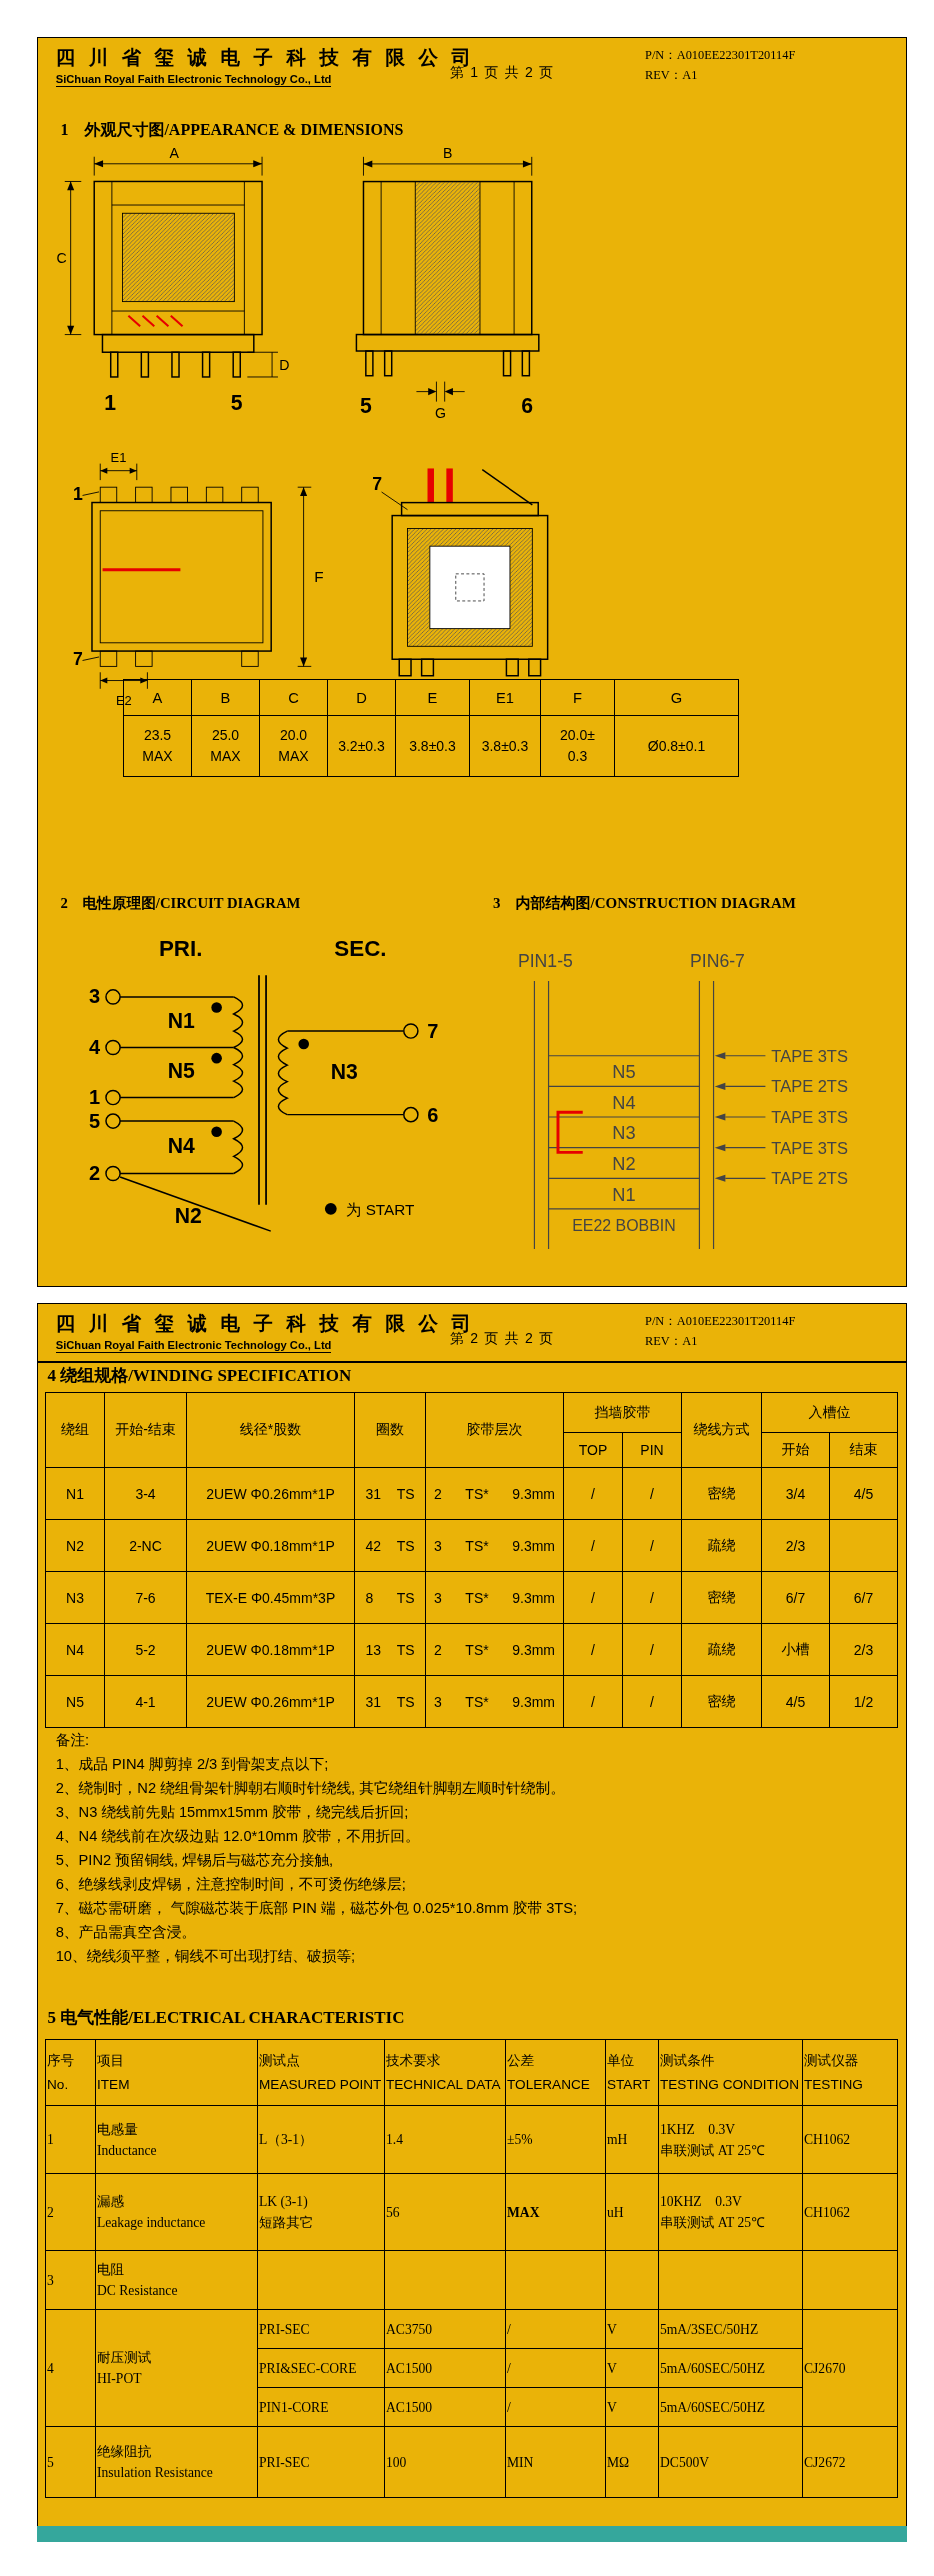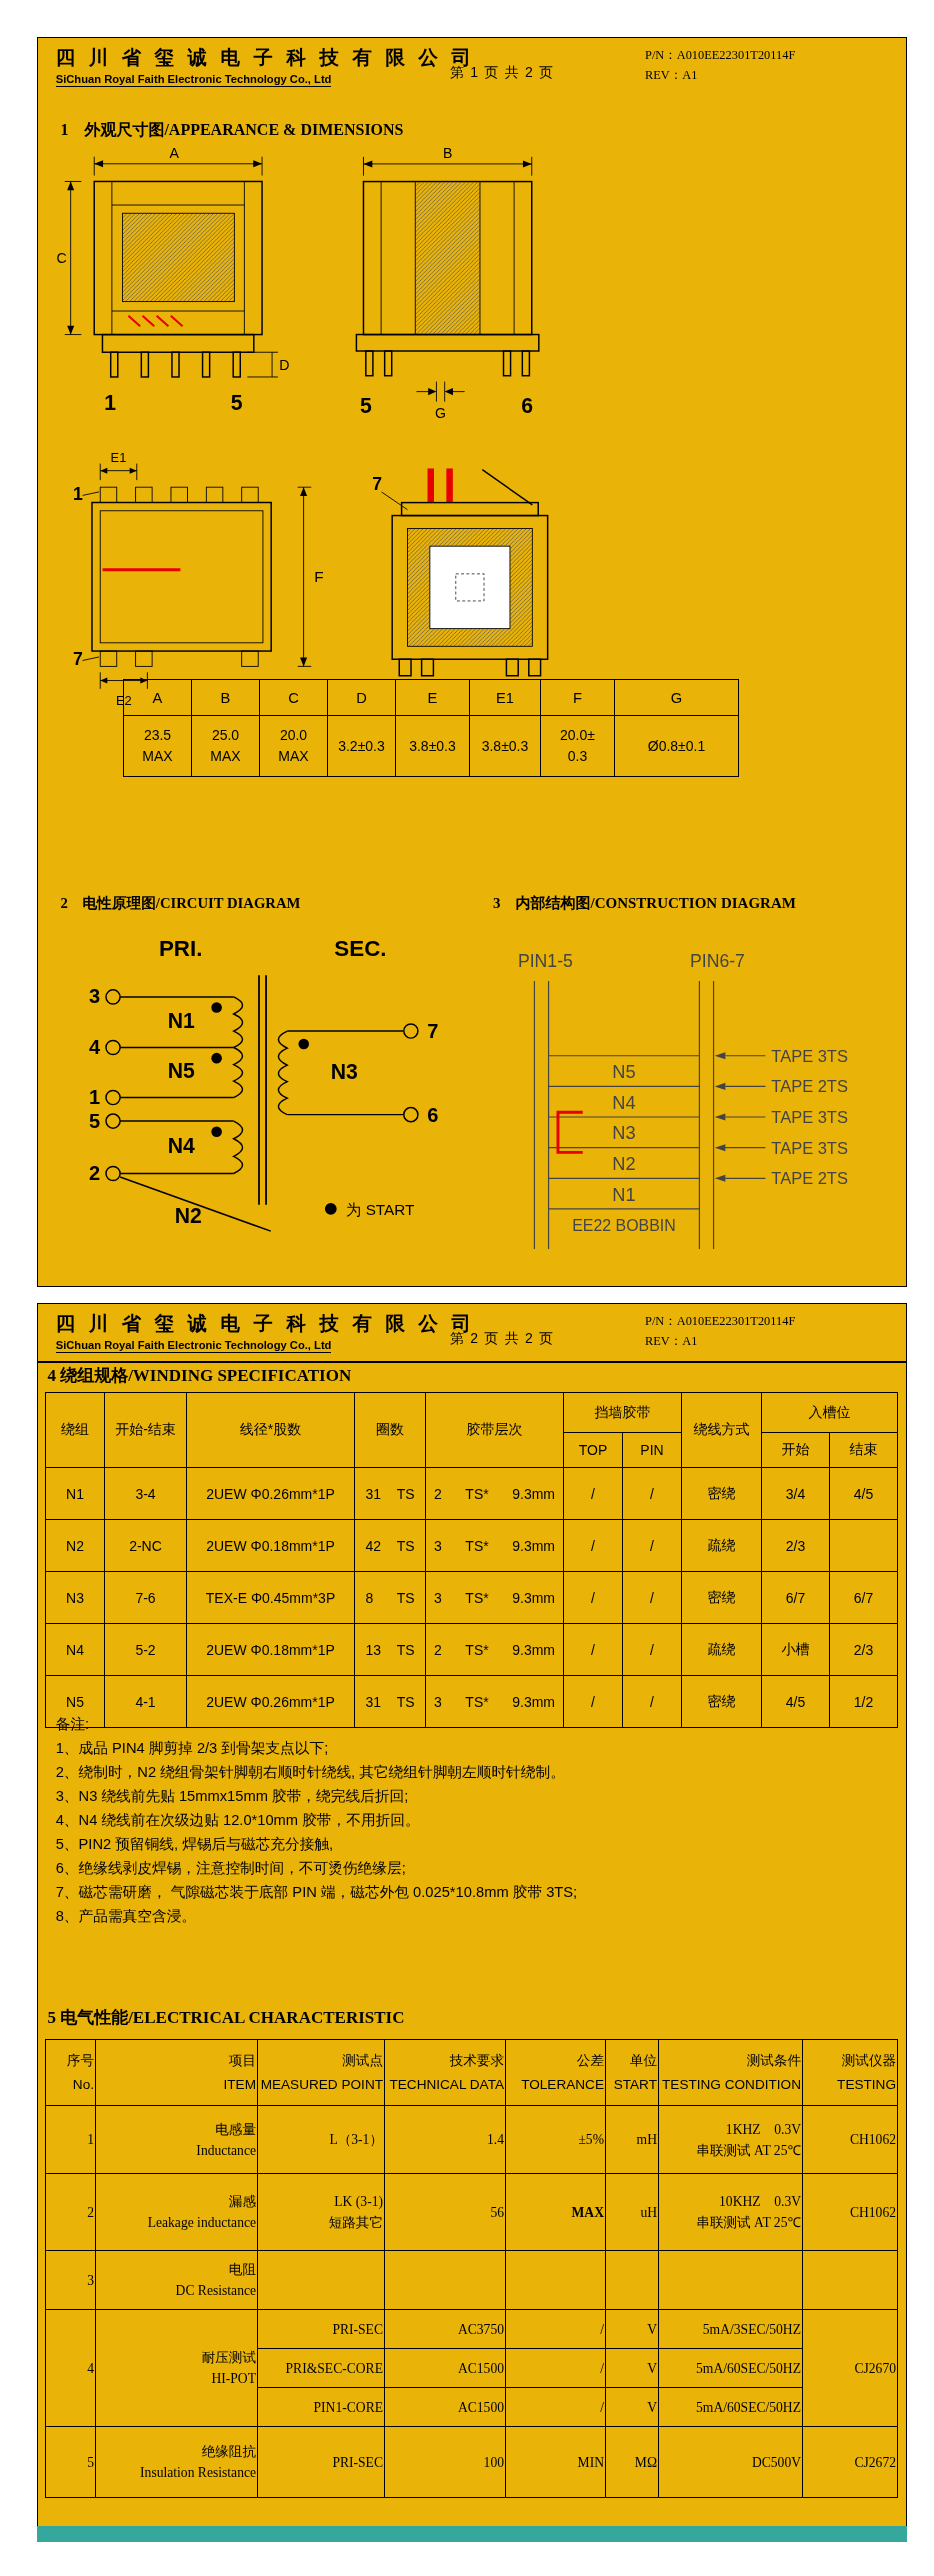--- a/index.html
+++ b/index.html
@@ -52,25 +52,25 @@
   .wind-table{position:absolute;left:7px;top:88px;border-collapse:collapse;table-layout:fixed;width:852px;border:1.8px solid #000;}
   .wind-table th,.wind-table td{border:0.9px solid #000;text-align:center;vertical-align:middle;font-size:14px;font-weight:normal;}
   .wind-table thead tr:first-child th{height:37px;}
   .wind-table thead tr:last-child th{height:32px;}
   .wind-table thead{border-bottom:1.8px solid #000;}
   .wind-table tbody td{height:49px;}
   .cell-split{display:flex;justify-content:space-between;align-items:center;padding:0 9.4px;}
   .cell-split3{display:flex;justify-content:space-between;align-items:center;padding:0 7px;}
 
   
-  .notes{position:absolute;left:17.7px;top:408px;font-size:14.7px;line-height:24px;}
+  .notes{position:absolute;left:17.7px;top:424px;font-size:14.7px;line-height:24px;}
 
   
   .elec-table{position:absolute;left:7px;top:735px;border-collapse:collapse;table-layout:fixed;width:852px;border:1.8px solid #000;}
-  .elec-table th,.elec-table td{border:0.9px solid #000;text-align:right;vertical-align:middle;font-weight:normal;white-space:pre-line;}
+  .elec-table th,.elec-table td{border:0.9px solid #000;text-align:left;vertical-align:middle;font-weight:normal;white-space:pre-line;}
   .elec-table th{font-size:13.6px;line-height:23.6px;}
   .elec-table td{font-family:"Liberation Serif",serif;font-size:13.6px;line-height:21px;}
   .elec-table thead tr{height:66px;}
   .elec-table thead{border-bottom:1.5px solid #000;}
   .r1{height:68px;}.r2{height:77px;}.r3{height:59px;}
   .r4a,.r4b,.r4c{height:39px;}
   .r5{height:71px;}
 
   .footer-bar{position:absolute;left:-1.2px;right:-1.2px;bottom:-1.2px;height:16px;background:var(--teal,#35a79c);}
 </style>
@@ -511,20 +511,21 @@
     <div class="notes">
       <div>备注:</div>
       <div>1、成品 PIN4 脚剪掉 2/3 到骨架支点以下;</div>
       <div>2、绕制时，N2 绕组骨架针脚朝右顺时针绕线, 其它绕组针脚朝左顺时针绕制。</div>
       <div>3、N3 绕线前先贴 15mmx15mm 胶带，绕完线后折回;</div>
       <div>4、N4 绕线前在次级边贴 12.0*10mm 胶带，不用折回。</div>
       <div>5、PIN2 预留铜线, 焊锡后与磁芯充分接触,</div>
       <div>6、绝缘线剥皮焊锡，注意控制时间，不可烫伤绝缘层;</div>
       <div>7、磁芯需研磨， 气隙磁芯装于底部 PIN 端，磁芯外包 0.025*10.8mm 胶带 3TS;</div>
       <div>8、产品需真空含浸。</div>
+      <div>10、绕线须平整，铜线不可出现打结、破损等;</div>
     </div>
 
     <div class="sec-title s5">5 电气性能/ELECTRICAL CHARACTERISTIC</div>
 
     <table class="elec-table">
       <colgroup>
           <col style="width:50px">
           <col style="width:162px">
           <col style="width:127px">
           <col style="width:121px">

